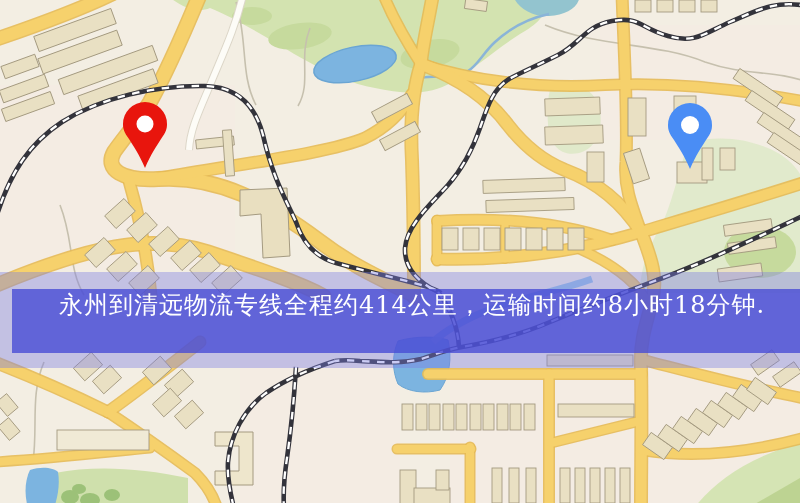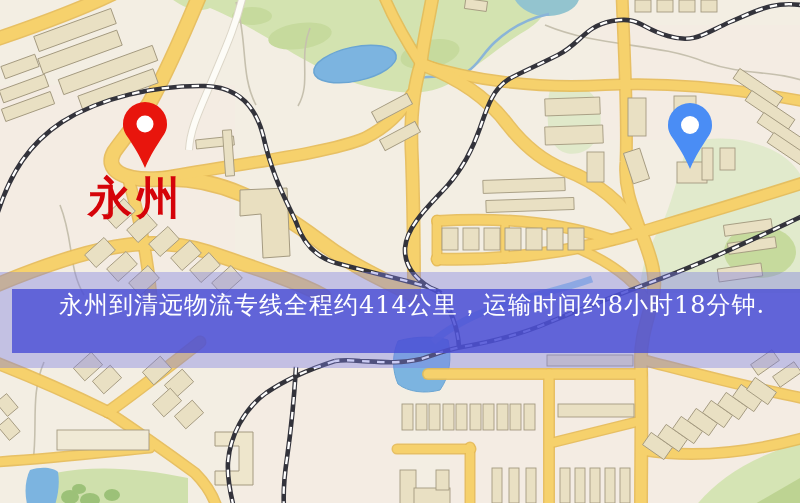--- a/index.html
+++ b/index.html
@@ -222,19 +222,18 @@
   <svg class="pin" style="left:117px;top:99px;" width="56" height="70" viewBox="-28 -68 56 70">
     <path d="M0,1 C-6,-13 -11,-20 -16,-28 C-21,-35 -22,-38 -22,-43 A22,22 0 1 1 22,-43 C22,-38 21,-35 16,-28 C11,-20 6,-13 0,1 Z" stroke-width="1" fill="#e8150d"></path>
     <circle cx="0" cy="-43" r="8.5" fill="#ffffff"></circle>
   </svg>
 
   <svg class="pin" style="left:662px;top:100px;" width="56" height="70" viewBox="-28 -68 56 70">
     <path d="M0,1 C-6,-13 -11,-20 -16,-28 C-21,-35 -22,-38 -22,-43 A22,22 0 1 1 22,-43 C22,-38 21,-35 16,-28 C11,-20 6,-13 0,1 Z" stroke-width="1" fill="#4a8df5"></path>
     <circle cx="0" cy="-43" r="9" fill="#ffffff"></circle>
   </svg>
 
-  <div id="origin-label" class="city-label">永州</div>
 
   <div id="banner-halo"></div>
   <div id="route-banner">
     <span>永州到清远物流专线全程约414公里，运输时间约8小时18分钟.</span>
   </div>
 </div>
 
 </body></html>

